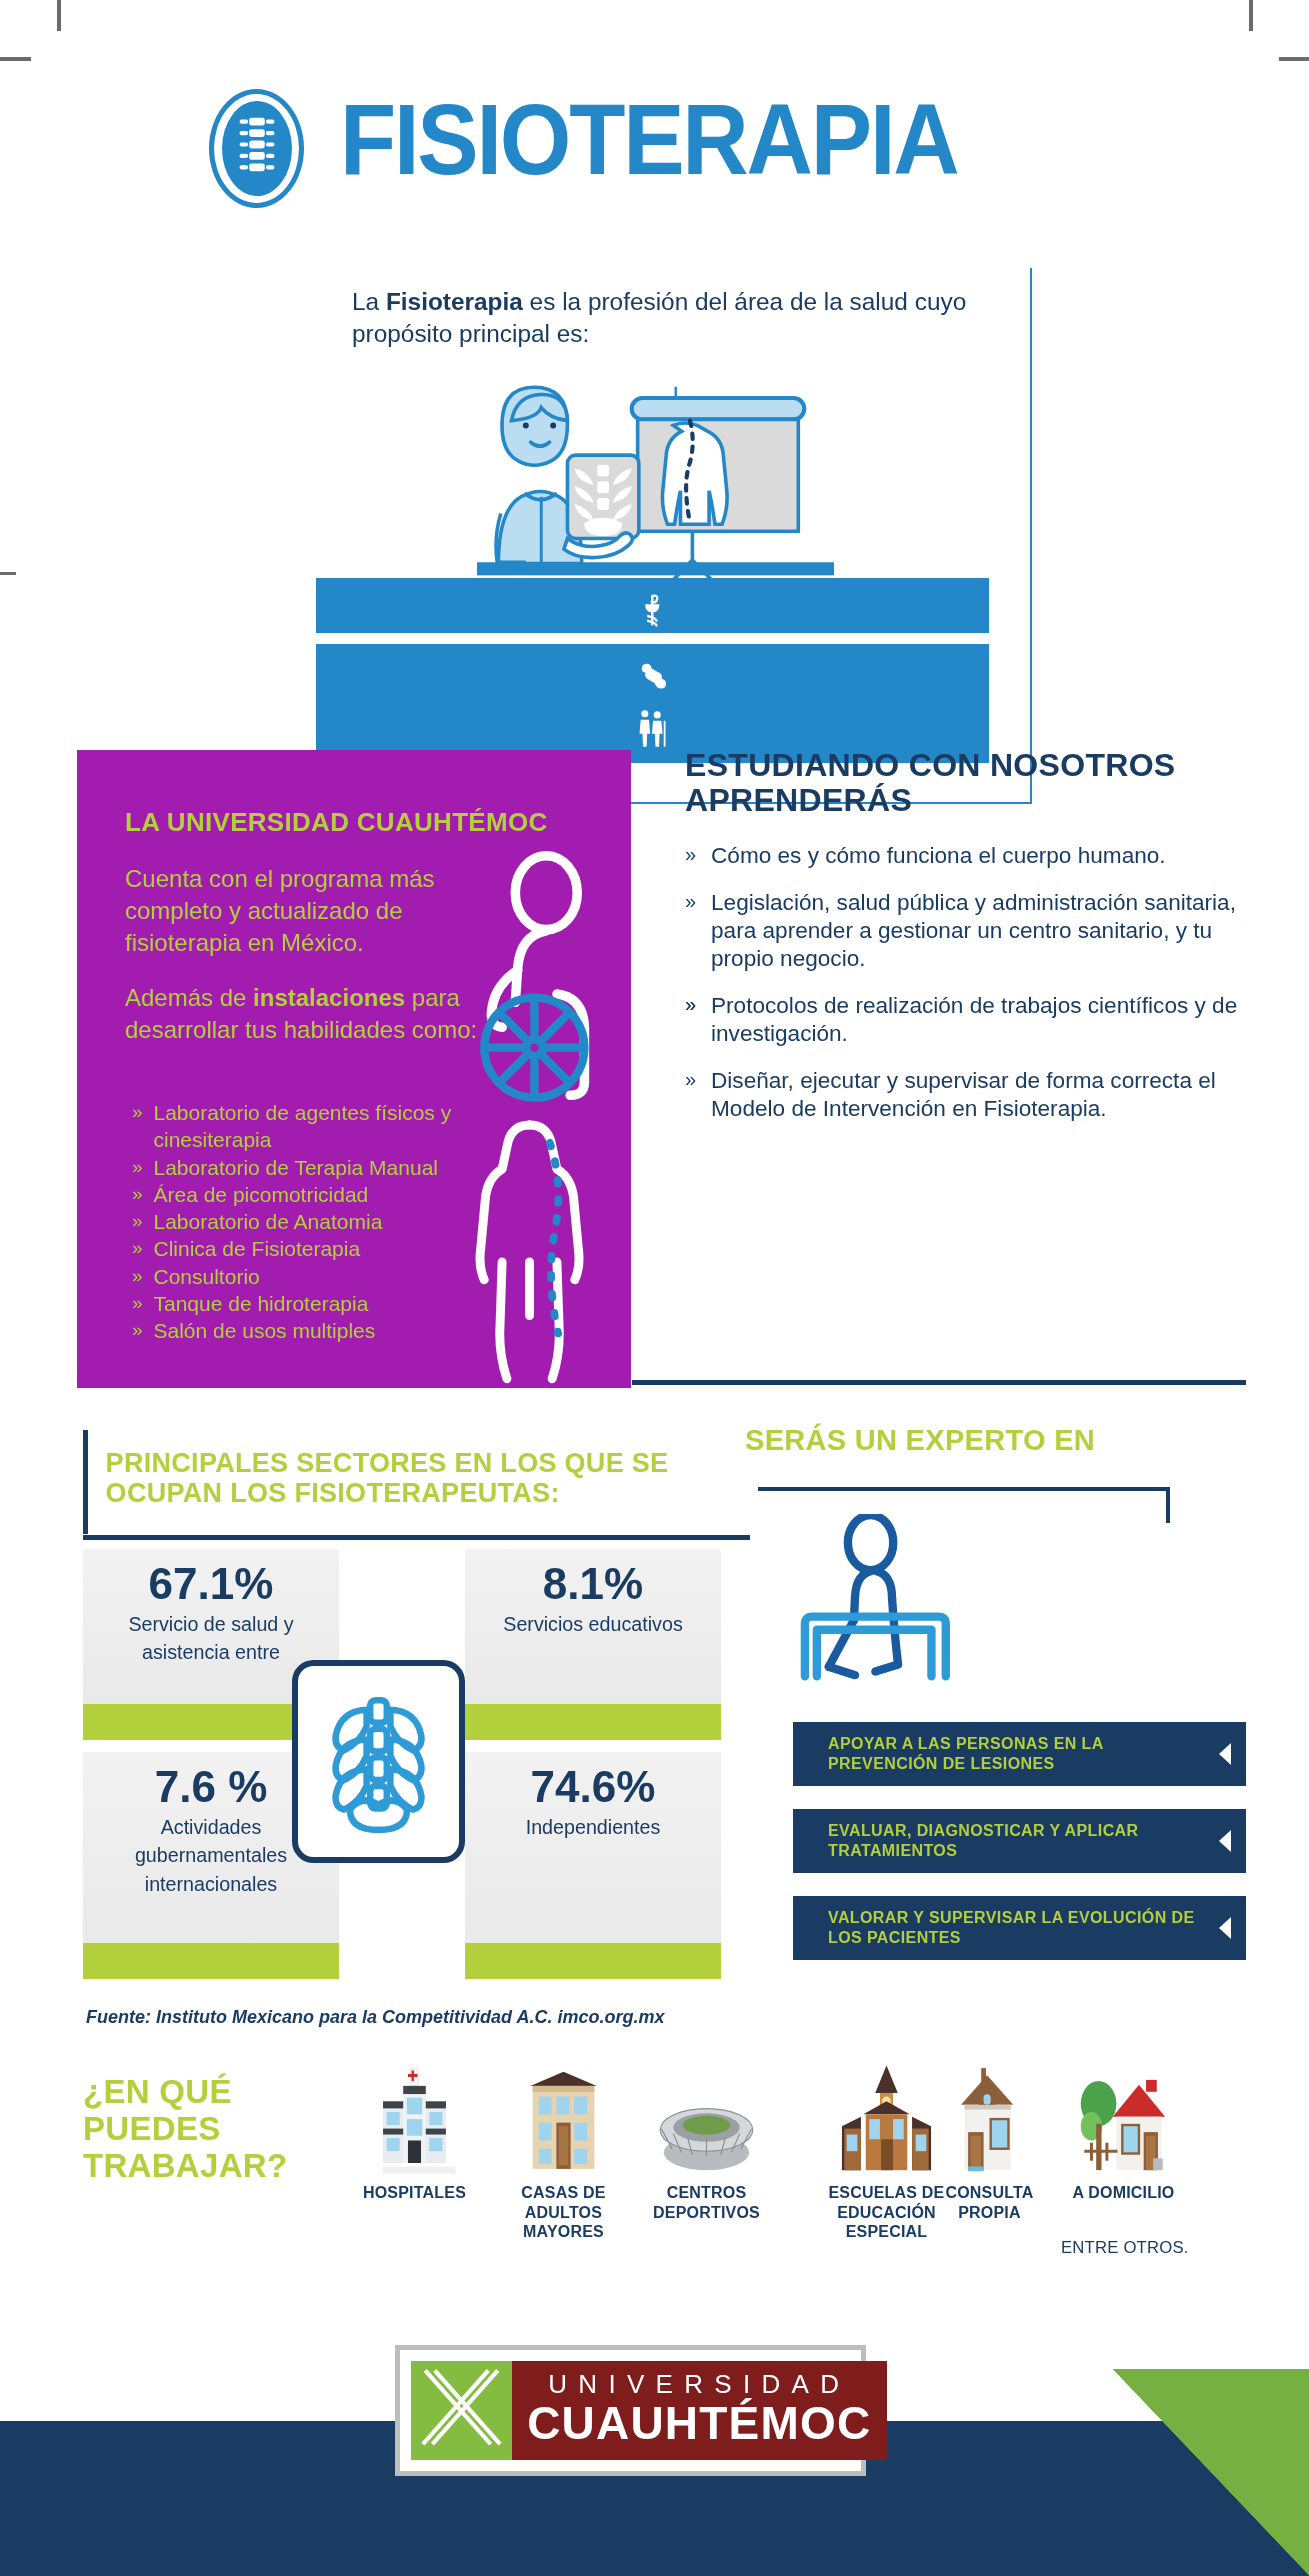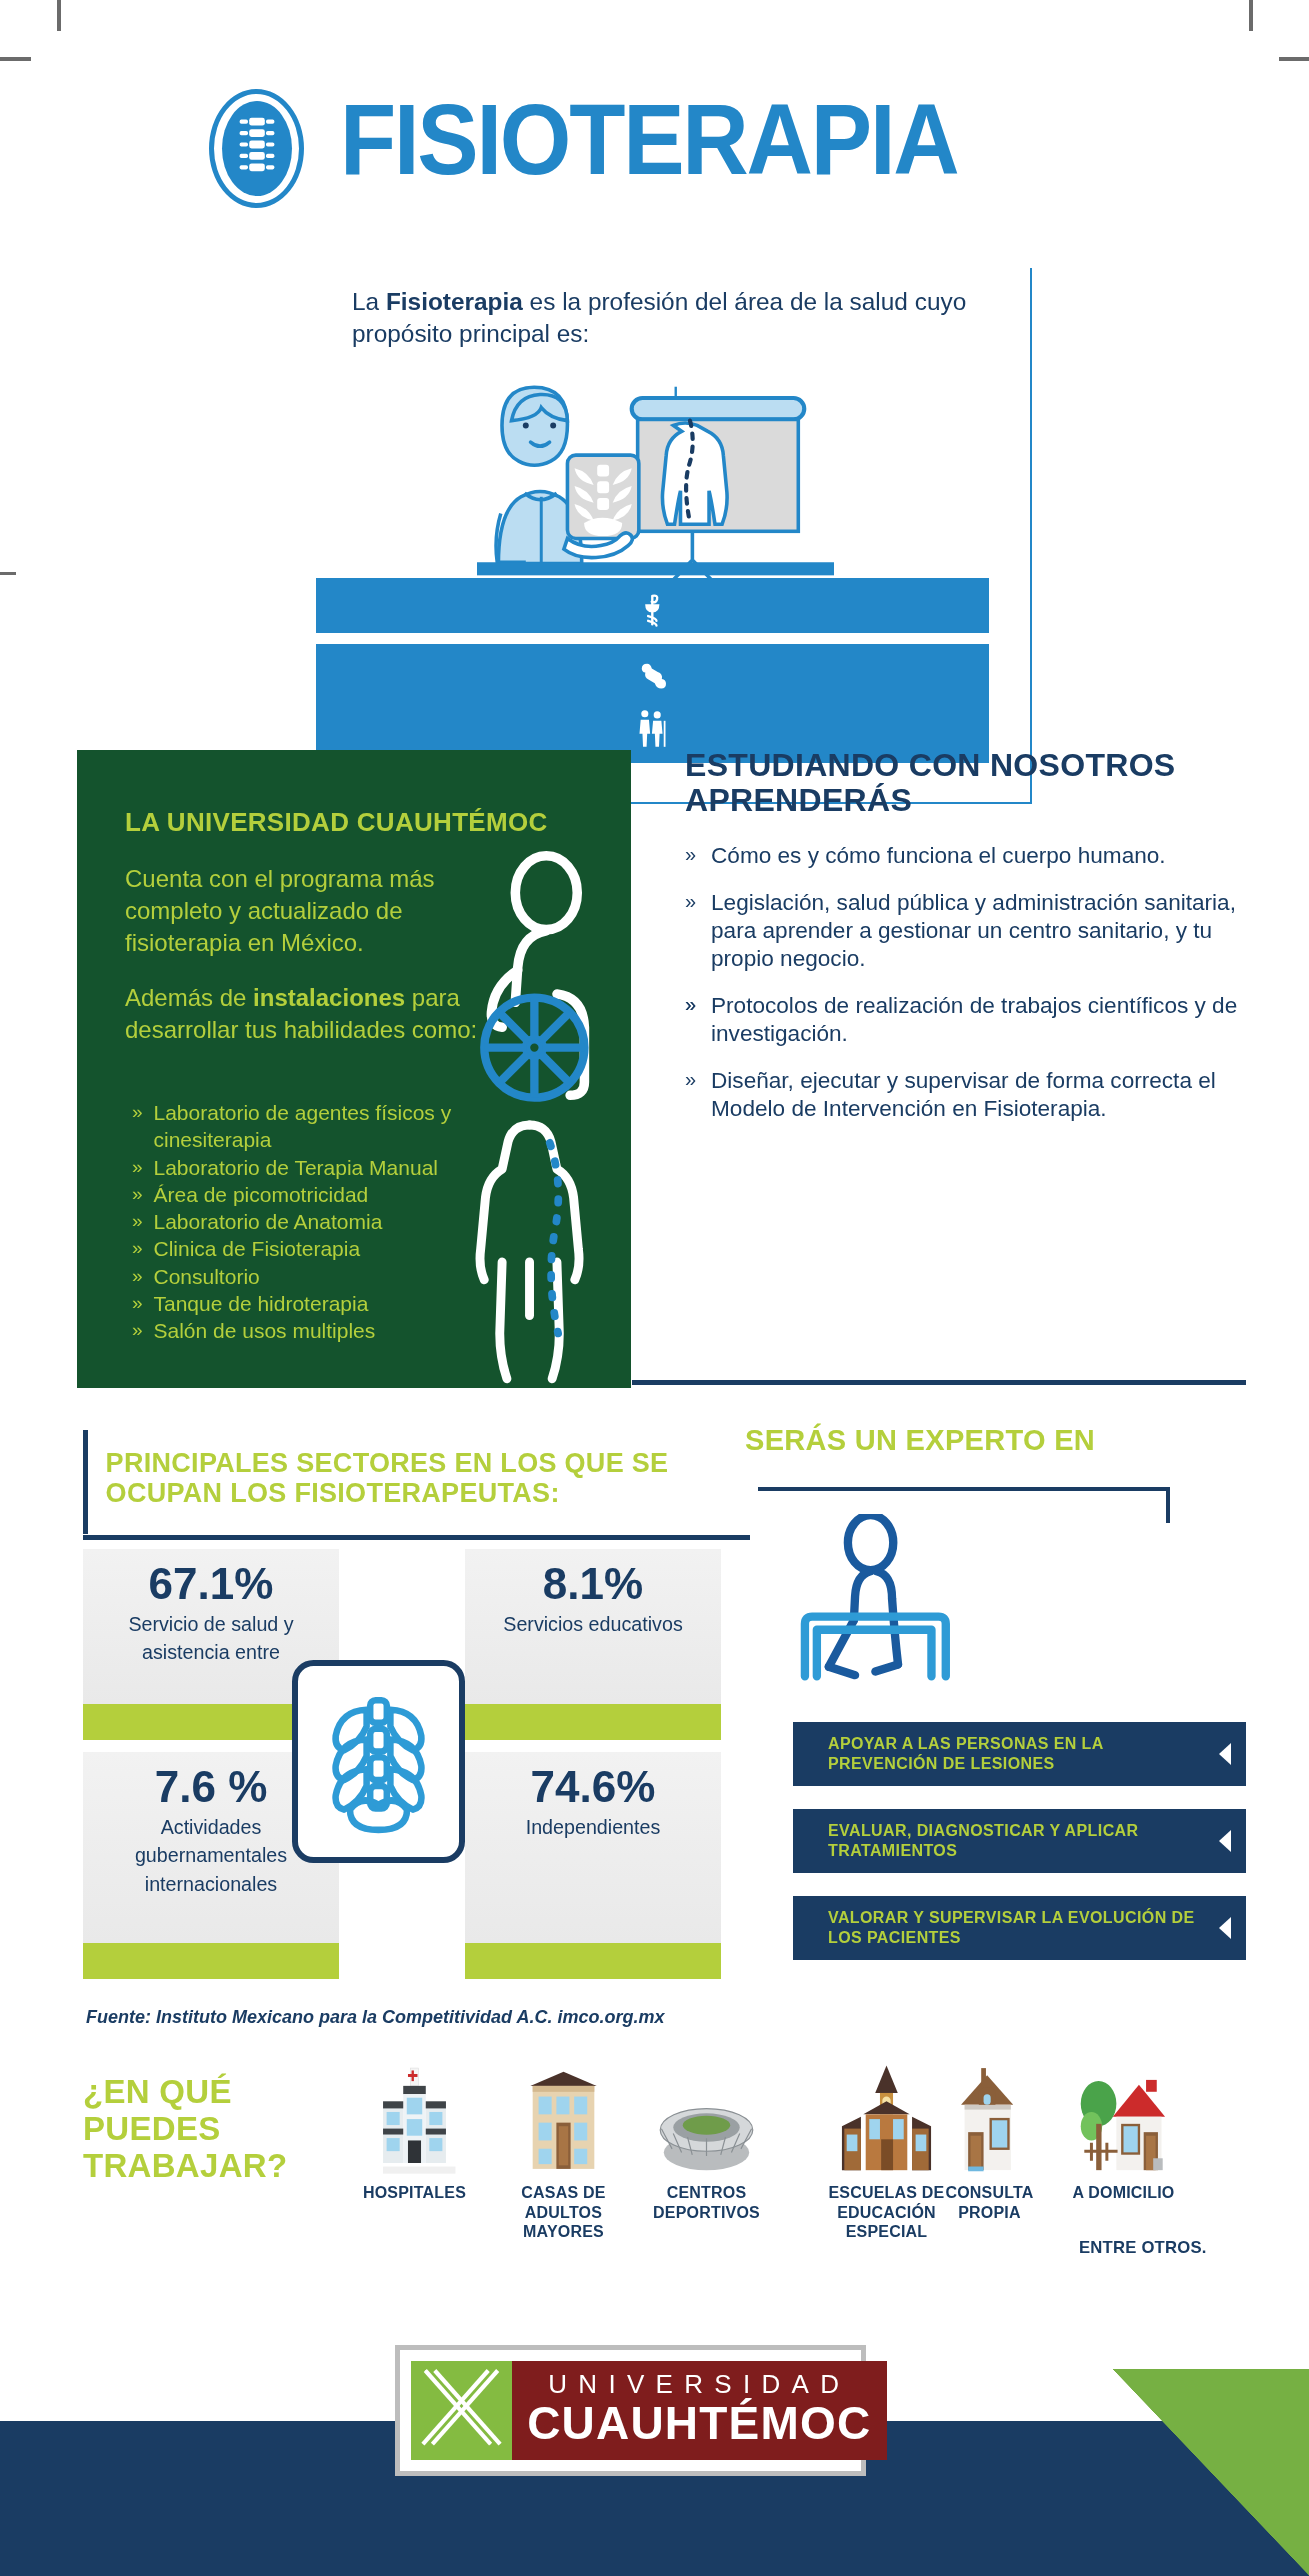--- a/index.html
+++ b/index.html
@@ -62,21 +62,21 @@
     border-top:12px solid transparent; border-bottom:12px solid transparent;
     border-right:13px solid #fff;
   }
   #bar1{ left:316px; top:501px;  width:673px; }
   #bar2{ left:316px; top:567px;  width:673px; }
   #bar3{ left:316px; top:620px; width:673px; height:66px; }
 
   
   #darkcard{
     position:absolute; left:77px; top:750px; width:554px; height:638px;
-    background:#14532d; overflow:hidden;
+    background:#a21caf; overflow:hidden;
   }
   #darkcard h2{
     position:absolute; left:48px; top:57px; width:453px;
     color:#B4CF3C; font-size:26px; font-weight:bold; letter-spacing:0.3px;
   }
   .dk-p{
     position:absolute; left:48px; width:381px; color:#B4CF3C;
     font-size:24px; line-height:1.33;
   }
   .dk-p b{ font-weight:bold; }
@@ -185,22 +185,22 @@
     margin-top:8.3px; font-size:16px; font-weight:bold; color:#1A3C63;
     line-height:1.22; text-transform:uppercase; letter-spacing:0.2px;
   }
   #w0{ left:346px;  top:2056px; }
   #w1{ left:495px;  top:2056px; }
   #w2{ left:638px; top:2056px; }
   #w3{ left:818px; top:2056px; }
   #w4{ left:921px; top:2056px; }
   #w5{ left:1055px; top:2056px; }
   #entreotros{
-    position:absolute; left:1061px; top:2238px; font-size:16.7px; font-weight:bold;
-    color:#1A3C63; text-transform:uppercase; letter-spacing:0.2px;margin-left:18px;
+    position:absolute; left:1061px; top:2238px; font-size:16.7px; font-weight:normal;
+    color:#1A3C63; text-transform:uppercase; letter-spacing:0.2px;
   }
 
   
   #footer-band{ position:absolute; left:0; top:2421px; width:1310px; height:155px; background:#1A3C63; }
   #footer-tri{
     position:absolute; right:0; top:2369px; width:197px; height:207px;
     background:linear-gradient(to bottom left, #76B043 50%, transparent 50.2%);
   }
   #logo{
     position:absolute; left:395px; top:2345px; width:471px; height:131px;

